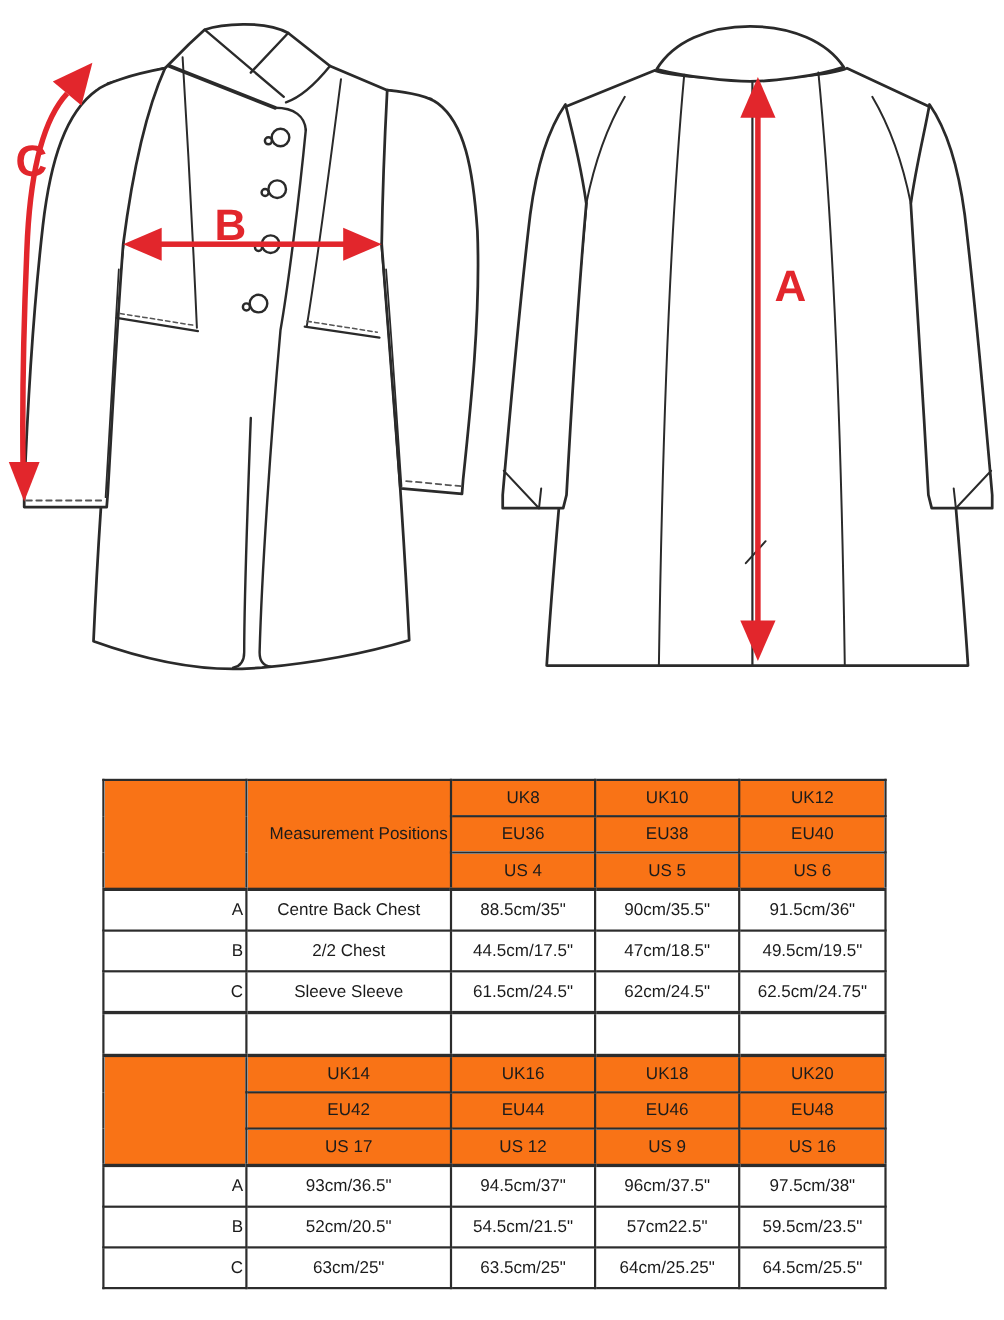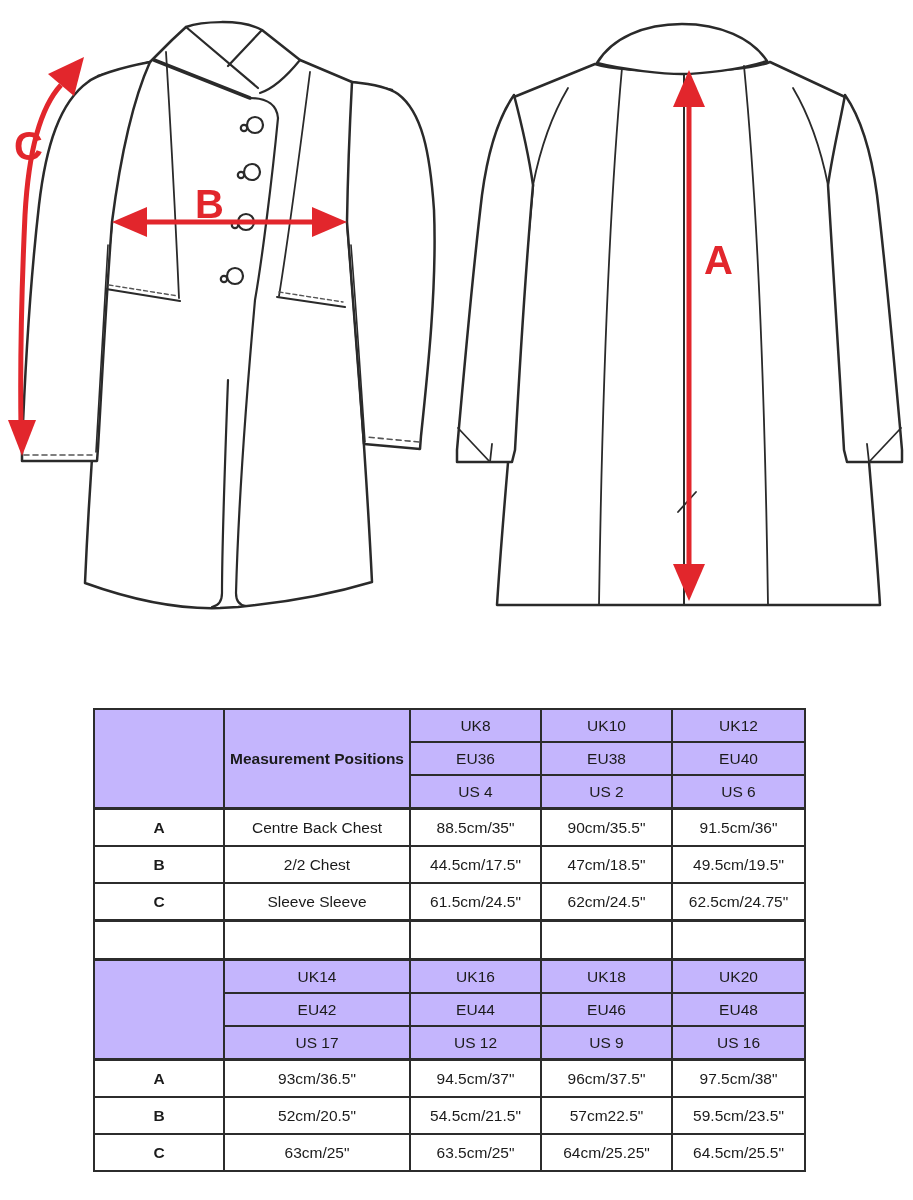--- a/index.html
+++ b/index.html
@@ -6,22 +6,22 @@
   #page{position:relative;width:913px;height:1200px;background:#fff;overflow:hidden;
         font-family:"Liberation Sans",sans-serif;}
   #drawings{position:absolute;left:0;top:0;width:913px;height:700px;}
   
   #chart-wrap{position:absolute;left:93px;top:708px;}
   table.size-table{border-collapse:collapse;table-layout:fixed;width:711px;
         font-family:"Liberation Sans",sans-serif;font-size:15.5px;color:#1b1b1b;}
   table.size-table{border:2.5px solid #2c2c2c;}
   .size-table td{border:2px solid #2c2c2c;text-align:center;vertical-align:middle;
         padding:0 2px;background:#ffffff;overflow:hidden;white-space:nowrap;}
-  .size-table td.hdr{background:#c4b5fd;}
-  .size-table td.b{font-weight:bold;}
+  .size-table td.hdr{background:#f97316;}
+  .size-table td.b{font-weight:normal;text-align:right;}
   .size-table tr.hrow td{height:31px;}
   .size-table tr.drow td{height:35px;}
   .size-table tr.gaprow td{height:36px;background:#fff;}
   .size-table td.bb3{border-bottom-width:3px;}
   .size-table td.bt3{border-top-width:3px;}
 </style>
 </head>
 <body>
 
 <div id="page">
@@ -155,21 +155,21 @@
           <td class="hdr">UK10</td>
           <td class="hdr">UK12</td>
         </tr>
         <tr class="hrow">
           <td class="hdr">EU36</td>
           <td class="hdr">EU38</td>
           <td class="hdr">EU40</td>
         </tr>
         <tr class="hrow">
           <td class="hdr bb3">US 4</td>
-          <td class="hdr bb3">US 2</td>
+          <td class="hdr bb3">US 5</td>
           <td class="hdr bb3">US 6</td>
         </tr>
 
         <tr class="drow">
           <td class="b bt3">A</td>
           <td class="bt3">Centre Back Chest</td>
           <td class="bt3">88.5cm/35"</td>
           <td class="bt3">90cm/35.5"</td>
           <td class="bt3">91.5cm/36"</td>
         </tr>

